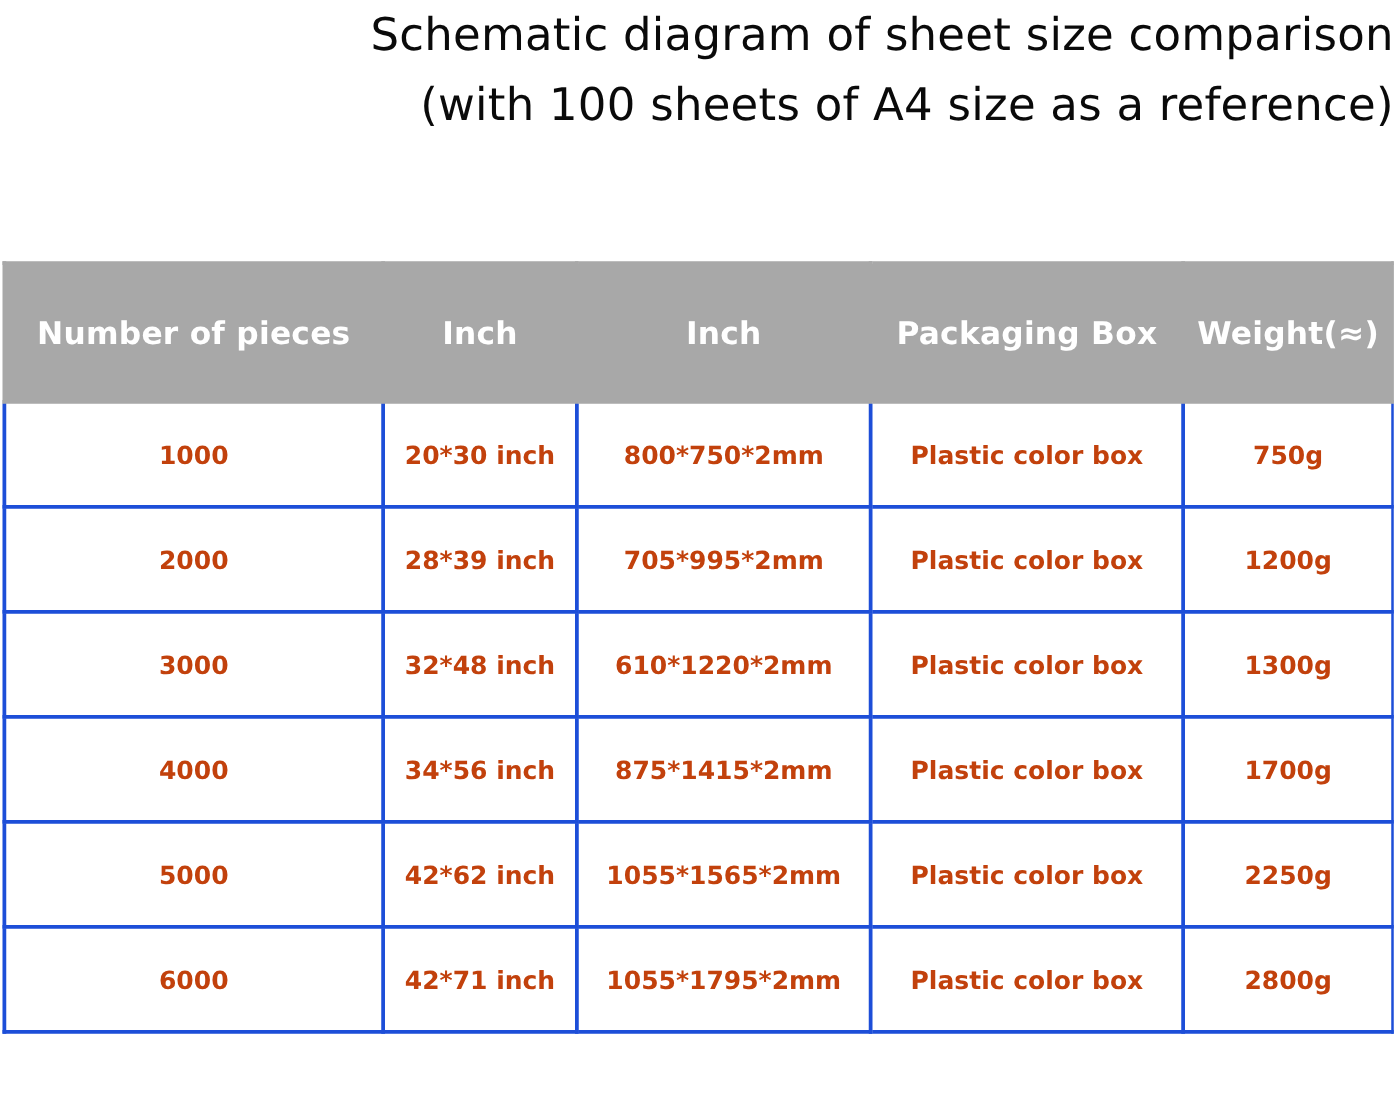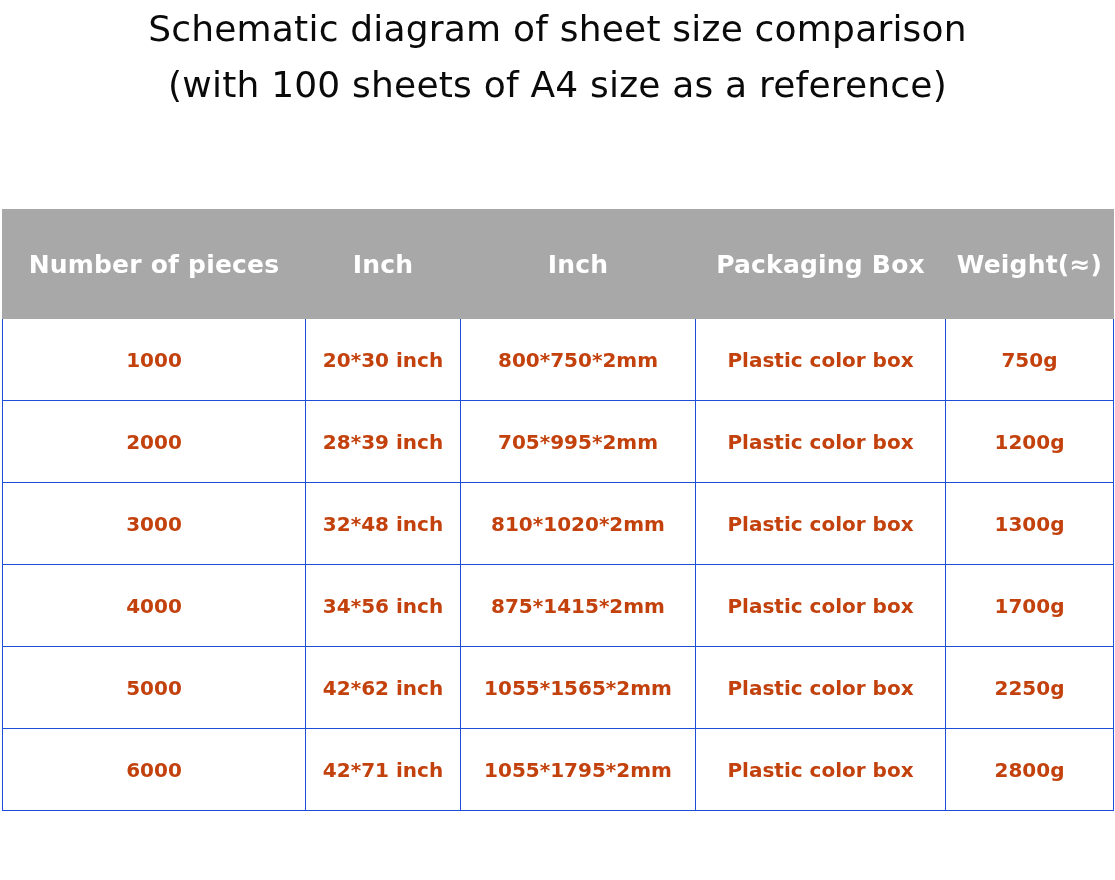--- a/index.html
+++ b/index.html
@@ -15,21 +15,21 @@
     overflow: hidden;
   }
   .page {
     width: 1115px;
     height: 880px;
     position: relative;
     box-sizing: border-box;
   }
   .title-block {
     padding-top: 6px;
-    text-align: center;
+    text-align: right;
   }
   .title-line {
     font-size: 36px;
     font-weight: 400;
     line-height: 1.28;
     letter-spacing: 0.2px;
     color: #0a0a0a;
   }
   .title-line.second {
     margin-top: 10px;
@@ -40,21 +40,21 @@
     top: 209px;
     width: 1111px;
   }
   table.size-table {
     border-collapse: collapse;
     width: 1111px;
     table-layout: fixed;
   }
   table.size-table th,
   table.size-table td {
-    border: 1px solid #1d4ed8;
+    border: 3px solid #1d4ed8;
     text-align: center;
     vertical-align: middle;
     margin-top: 24px;
   }
   table.size-table thead th {
     background: #a8a8a8;
     color: #ffffff;
     font-size: 25px;
     font-weight: 700;
     height: 106px;
@@ -113,21 +113,21 @@
         <tr>
           <td>2000</td>
           <td>28*39 inch</td>
           <td>705*995*2mm</td>
           <td>Plastic color box</td>
           <td>1200g</td>
         </tr>
         <tr>
           <td>3000</td>
           <td>32*48 inch</td>
-          <td>810*1020*2mm</td>
+          <td>610*1220*2mm</td>
           <td>Plastic color box</td>
           <td>1300g</td>
         </tr>
         <tr>
           <td>4000</td>
           <td>34*56 inch</td>
           <td>875*1415*2mm</td>
           <td>Plastic color box</td>
           <td>1700g</td>
         </tr>

